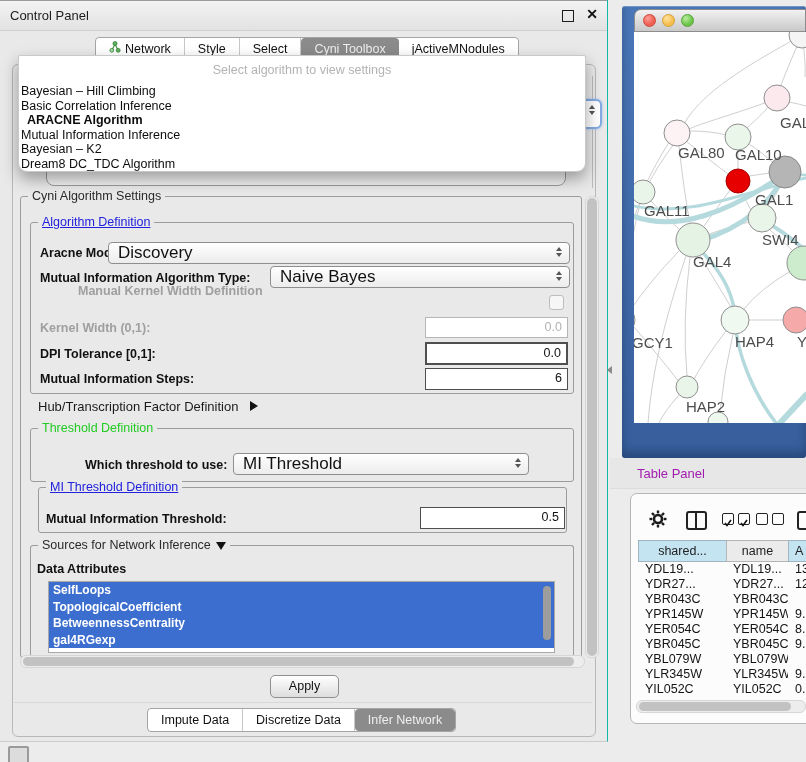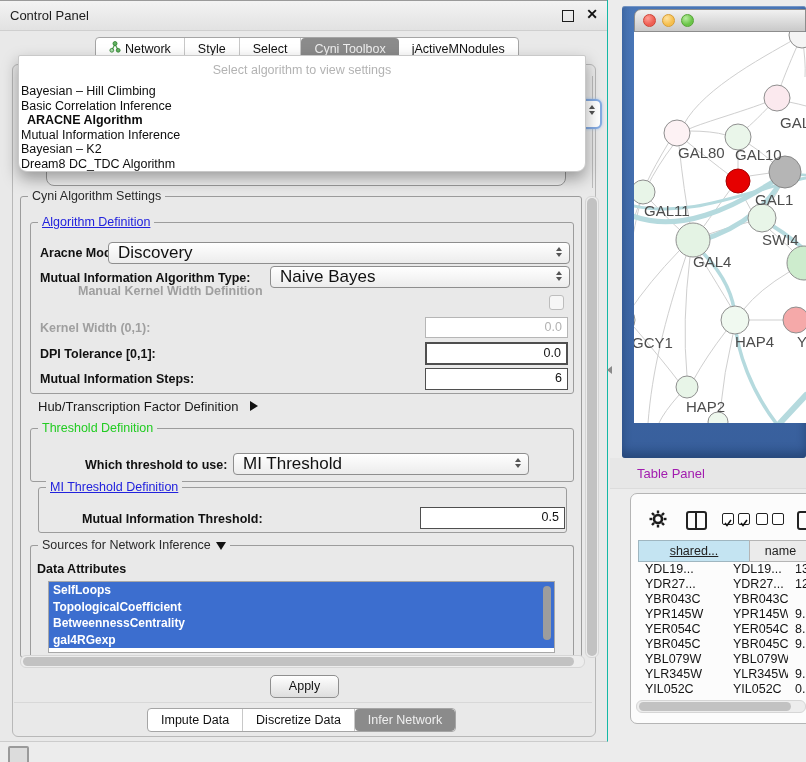--- a/index.html
+++ b/index.html
@@ -118,21 +118,21 @@
 
   #tbl-header{position:absolute;left:638px;top:540px;height:22px;display:flex;font-size:12.5px;}
   .th{box-sizing:border-box;border:1px solid #9fb6c0;border-right:none;text-align:center;line-height:20px;color:#222;}
   .th:last-child{border-right:1px solid #9fb6c0;}
   .th-blue{background:#c4e4f2;}
   .th-gray{background:#ebebeb;border-color:#b5b5b5;}
   #tbl-rows{position:absolute;left:638px;top:562px;width:190px;height:137px;overflow:hidden;font-size:12.5px;}
   .tr{display:flex;height:15px;line-height:15px;}
   .td{padding-left:7px;box-sizing:border-box;white-space:nowrap;overflow:hidden;color:#141414;}
   .td.c1{width:88px;} .td.c2{width:62px;} .td.c3{width:40px;}
-  .th.c1{width:111px;text-decoration:underline;} .th.c2{width:62px;} .th.c3{width:40px;}
+  .th.c1{width:88px;} .th.c2{width:62px;} .th.c3{width:40px;}
 </style>
 </head>
 <body>
 
 <div id="app">
 
   <div id="control-panel">
 
     <div id="cp-titlebar">
       <span id="cp-title">Control Panel</span>
@@ -227,21 +227,21 @@
       <span>MI Threshold</span>
       <span class="arrows">
           <span class="tri-up"></span>
           <span class="tri-dn"></span>
         </span>
     </div>
 
     <div class="group" style="left:38px;top:487px;width:527px;height:44px;"></div>
     <div class="group-label lbl-blue" style="left:46px;top:481px;">MI Threshold Definition</div>
 
-    <div class="flabel" style="left:46px;top:512px;margin-left:36px;">Mutual Information Threshold:</div>
+    <div class="flabel" style="left:46px;top:512px;">Mutual Information Threshold:</div>
     <div class="field medium" style="left:420px;top:507px;width:145px;height:22px;">0.5</div>
 
     <div class="group" style="left:30px;top:545px;width:542px;height:112px;border-bottom:none;"></div>
     <div class="group-label lbl-dark" style="left:38px;top:539px;">
       <span>Sources for Network Inference</span>
       <span class="tri-down"></span>
     </div>
     <div class="flabel" style="left:37px;top:562px;">Data Attributes</div>
 
     <div id="attr-list">

